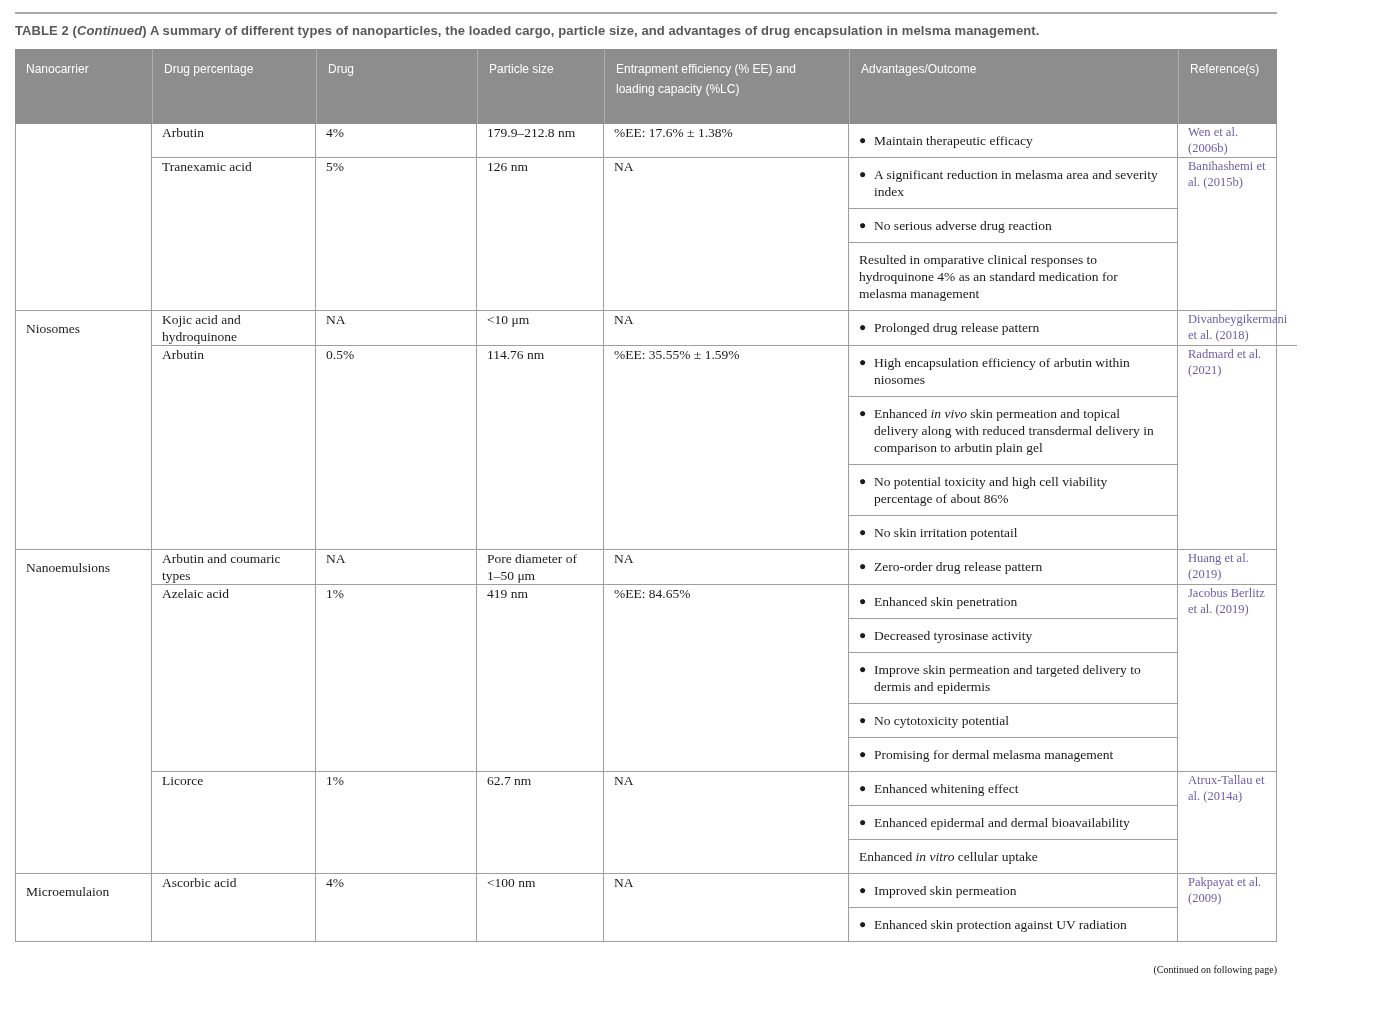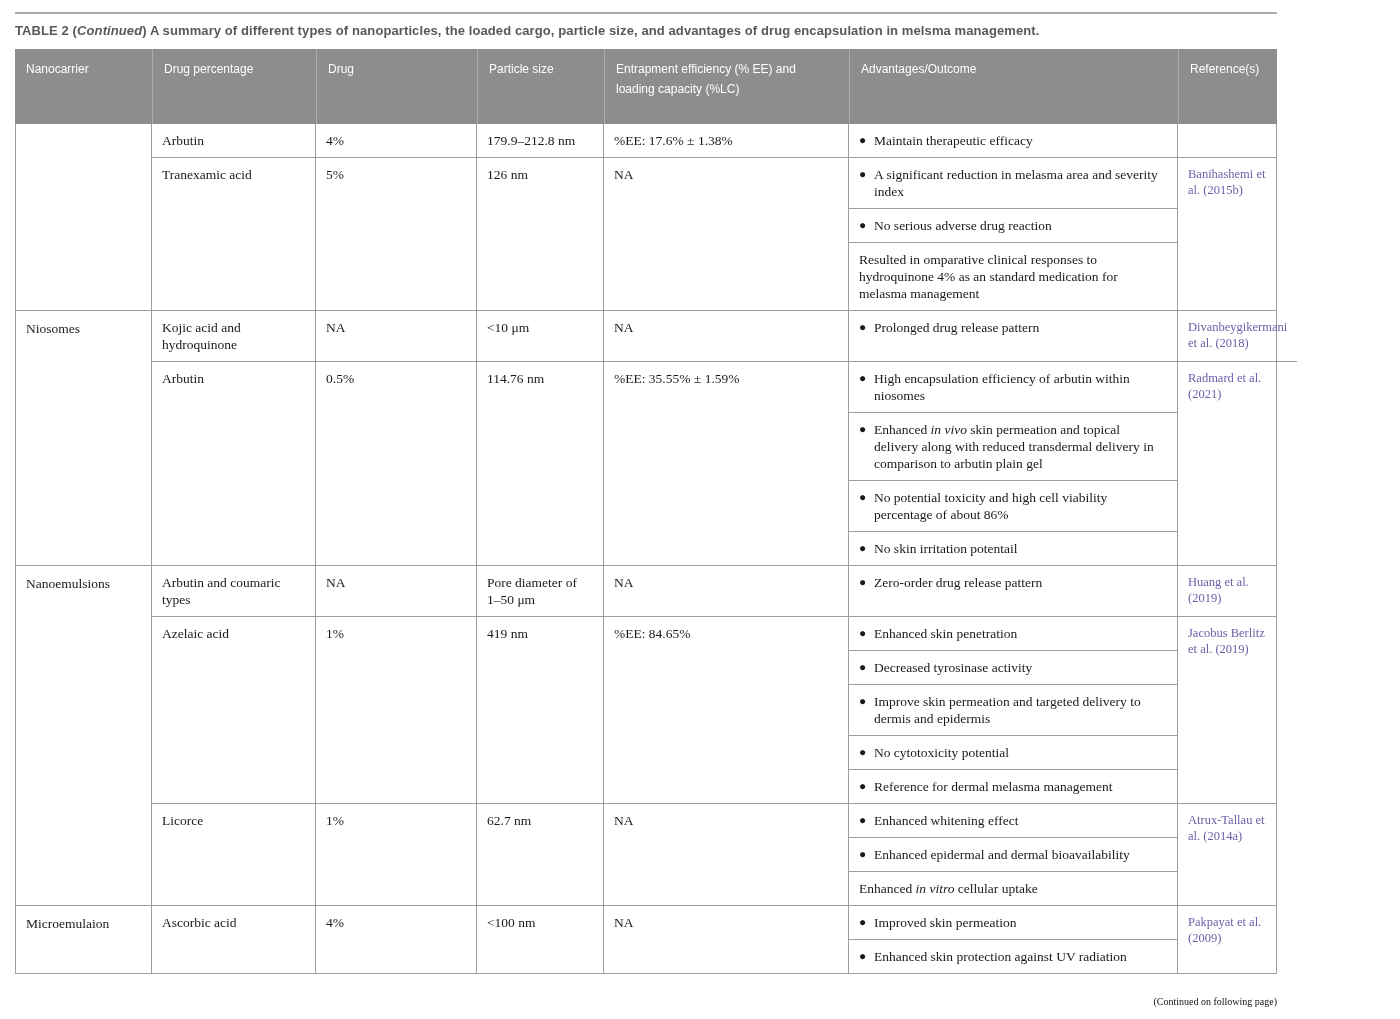--- a/index.html
+++ b/index.html
@@ -12,21 +12,21 @@
   .thead { display:grid; grid-template-columns:137px 164px 161px 127px 245px 329px 207px; background:#8d8d8d; height:75px; box-sizing:border-box; }
   .th { color:#ffffff; font-family:"Liberation Sans", sans-serif; font-size:12px; line-height:20px; padding:10px 12px 0 11px; box-sizing:border-box; }
   .th + .th { border-left:1px solid rgba(255,255,255,0.28); }
 
   .tbody { border-left:1px solid #9e9e9e; border-right:1px solid #9e9e9e; border-bottom:1px solid #9e9e9e; box-sizing:border-box; }
   .group { display:grid; grid-template-columns:136px 1fr; }
   .group + .group { border-top:1px solid #9e9e9e; }
   .nano-cell { border-right:1px solid #9e9e9e; padding:9px 8px 8px 10px; font-size:13.5px; line-height:17px; box-sizing:border-box; }
   .drug-row { display:grid; grid-template-columns:164px 161px 127px 245px 329px 1fr; }
   .drug-row + .drug-row { border-top:1px solid #9e9e9e; }
-  .cell { padding:8px 10px; font-size:13.5px; line-height:17px; border-right:1px solid #9e9e9e; box-sizing:border-box; }
+  .cell { padding:0 10px; font-size:13.5px; line-height:17px; border-right:1px solid #9e9e9e; box-sizing:border-box; }
   .ref-cell { border-right:none; color:#6a5fa8; font-size:12.5px; line-height:16px; }
   .adv-stack { display:flex; flex-direction:column; border-right:1px solid #9e9e9e; box-sizing:border-box; }
   .adv-item { display:flex; padding:8px 10px; box-sizing:border-box; }
   .adv-item + .adv-item { border-top:1px solid #9e9e9e; }
   .bullet { flex:0 0 15px; font-size:12px; line-height:17px; }
   .adv-text { font-size:13.5px; line-height:17px; }
   .adv-text i { font-style:italic; }
   .footer { text-align:right; font-size:10px; margin-top:22px; color:#111111; }
 </style>
 </head>
@@ -56,20 +56,21 @@
             <div class="cell">Arbutin</div>
             <div class="cell">4%</div>
             <div class="cell">179.9–212.8 nm</div>
             <div class="cell">%EE: 17.6% ± 1.38%</div>
             <div class="adv-stack">
               <div class="adv-item">
                 <div class="bullet">●</div>
                 <div class="adv-text"><span>Maintain therapeutic efficacy</span></div>
               </div>
             </div>
+            <div class="cell ref-cell">Wen et al. (2006b)</div>
           </div>
           <div class="drug-row">
             <div class="cell">Tranexamic acid</div>
             <div class="cell">5%</div>
             <div class="cell">126 nm</div>
             <div class="cell">NA</div>
             <div class="adv-stack">
               <div class="adv-item">
                 <div class="bullet">●</div>
                 <div class="adv-text"><span>A significant reduction in melasma area and severity index</span></div>
@@ -162,21 +163,21 @@
               <div class="adv-item">
                 <div class="bullet">●</div>
                 <div class="adv-text"><span>Improve skin permeation and targeted delivery to dermis and epidermis</span></div>
               </div>
               <div class="adv-item">
                 <div class="bullet">●</div>
                 <div class="adv-text"><span>No cytotoxicity potential</span></div>
               </div>
               <div class="adv-item">
                 <div class="bullet">●</div>
-                <div class="adv-text"><span>Reference for dermal melasma management</span></div>
+                <div class="adv-text"><span>Promising for dermal melasma management</span></div>
               </div>
             </div>
             <div class="cell ref-cell">Jacobus Berlitz et al. (2019)</div>
           </div>
           <div class="drug-row">
             <div class="cell">Licorce</div>
             <div class="cell">1%</div>
             <div class="cell">62.7 nm</div>
             <div class="cell">NA</div>
             <div class="adv-stack">

